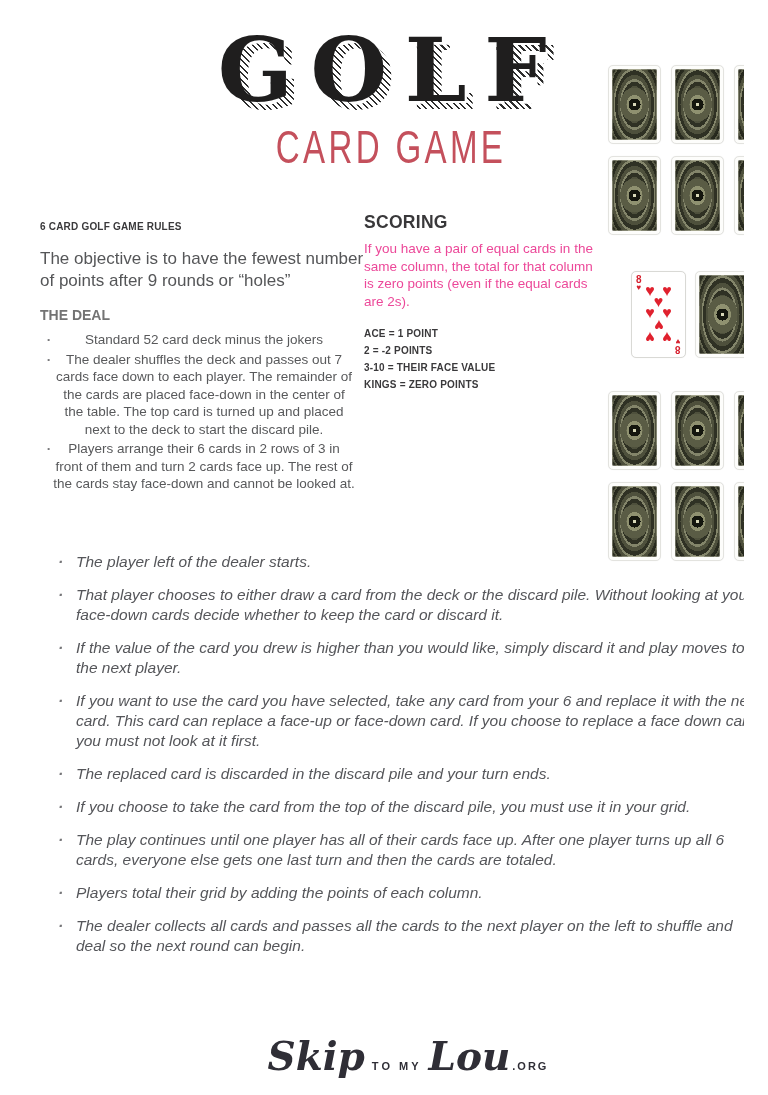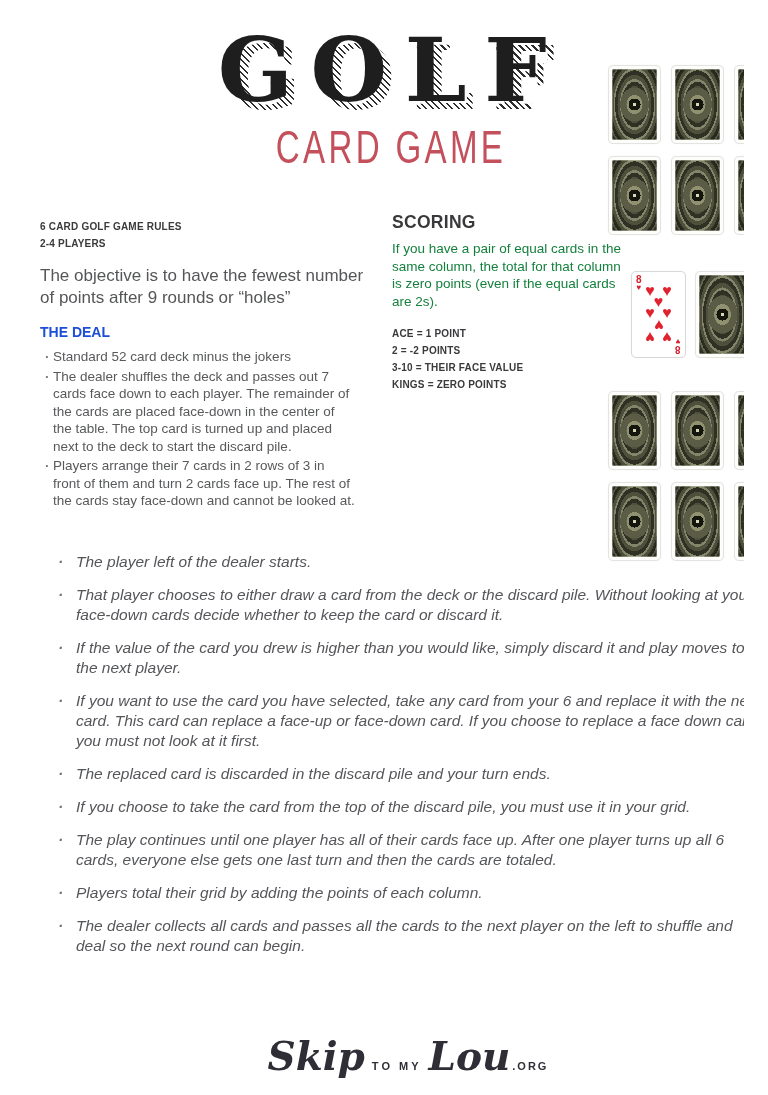--- a/index.html
+++ b/index.html
@@ -25,35 +25,35 @@
   .subtitle {
     display:block; margin-top:10px; font-size:46px; line-height:42px; font-weight:400;
     color:#c4505c; letter-spacing:0.10em; transform:scaleX(0.72); transform-origin:50% 50%;
     white-space:nowrap;
   }
 
   
   .col-left { position:absolute; left:16px; top:218px; width:334px; }
   .rules-heading { font-weight:700; font-size:10px; line-height:17px; color:#3a393b; letter-spacing:0.2px; }
   .objective { margin-top:13px; font-size:17px; line-height:22px; color:#555658; }
-  .deal-heading { margin-top:15px; font-weight:700; font-size:14px; color:#1d4ed8; }
+  .deal-heading { margin-top:15px; font-weight:700; font-size:14px; color:#737373; }
 
   .bullet-item { display:flex; }
   .marker { flex:0 0 auto; color:#77777a; }
   .marker::before { content:"·"; font-weight:700; }
 
   .deal-list { margin-top:8px; }
-  .deal-list .bullet-item { margin-bottom:2px; font-size:13.5px; line-height:17.5px; color:#58595b; }
+  .deal-list .bullet-item { margin-bottom:2px; font-size:13.5px; line-height:17.5px; color:#58595b;text-align:center; }
   .deal-list .marker { width:13px; padding-left:5px; }
   .deal-list .bullet-text { width:302px; }
 
   
-  .col-right { position:absolute; left:368px; top:212px; width:230px; }
+  .col-right { position:absolute; left:340px; top:212px; width:230px; }
   .scoring-heading { font-weight:700; font-size:17.5px; color:#39383a; letter-spacing:0.3px; }
-  .scoring-intro { margin-top:7px; font-size:13.5px; line-height:17.5px; color:#15803d; }
+  .scoring-intro { margin-top:7px; font-size:13.5px; line-height:17.5px; color:#ec4899; }
   .scoring-values { margin-top:15px; }
   .scoring-line { font-weight:700; font-size:10px; line-height:17px; color:#3a393b; letter-spacing:0.2px; }
 
   
   .htp { position:absolute; left:30px; top:537px; width:718px; }
   .htp-heading { font-weight:700; font-size:15px; color:#3a393b; letter-spacing:0.2px; }
   .htp-list { margin-top:15px;font-style:italic; }
   .htp-list .bullet-item { margin-bottom:13px; font-size:15.5px; line-height:20px; color:#55565a; }
   .htp-list .marker { width:22px; padding-left:4px; }
   .htp-list .bullet-text { width:688px; }
@@ -108,38 +108,37 @@
   <div class="title-block">
     <span class="golf-wrap">
       <span class="golf-layer golf-shadow">GOLF</span>
       <span class="golf-layer golf-main">GOLF</span>
     </span>
     <span class="subtitle">CARD GAME</span>
   </div>
 
   <div class="col-left">
     <div class="rules-heading">6 CARD GOLF GAME RULES</div>
-    <div class="rules-heading">2-4 PLAYERS</div>
     <div class="objective">The objective is to have the fewest number of points after 9 rounds or “holes”</div>
     <div class="deal-heading">THE DEAL</div>
     <div class="deal-list">
 
         <div class="bullet-item">
           <span class="marker"></span>
           <span class="bullet-text">Standard 52 card deck minus the jokers</span>
         </div>
 
         <div class="bullet-item">
           <span class="marker"></span>
           <span class="bullet-text">The dealer shuffles the deck and passes out 7 cards face down to each player. The remainder of the cards are placed face-down in the center of the table. The top card is turned up and placed next to the deck to start the discard pile.</span>
         </div>
 
         <div class="bullet-item">
           <span class="marker"></span>
-          <span class="bullet-text">Players arrange their 7 cards in 2 rows of 3 in front of them and turn 2 cards face up. The rest of the cards stay face-down and cannot be looked at.</span>
+          <span class="bullet-text">Players arrange their 6 cards in 2 rows of 3 in front of them and turn 2 cards face up. The rest of the cards stay face-down and cannot be looked at.</span>
         </div>
       </div>
   </div>
 
   <div class="col-right">
     <div class="scoring-heading">SCORING</div>
     <div class="scoring-intro">If you have a pair of equal cards in the same column, the total for that column is zero points (even if the equal cards are 2s).</div>
     <div class="scoring-values">
 
         <div class="scoring-line">ACE = 1 POINT</div>

